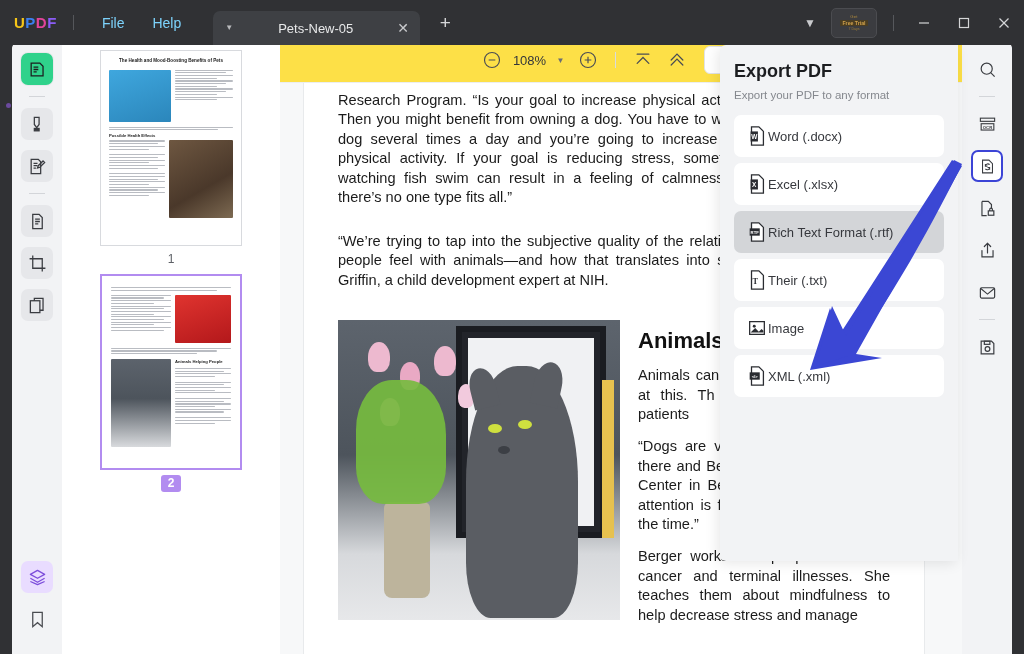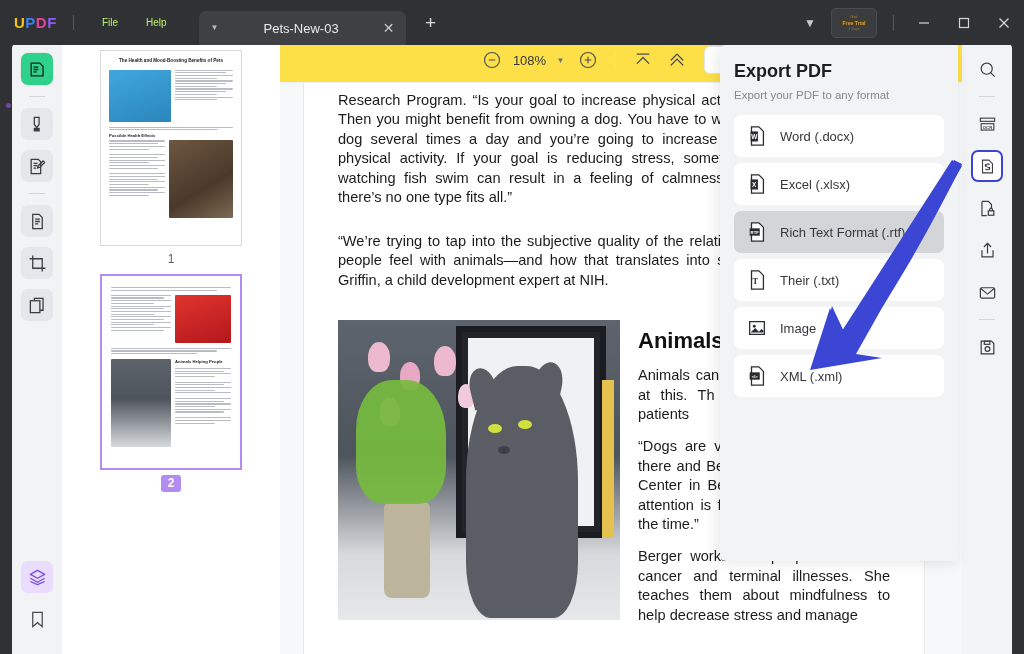--- a/index.html
+++ b/index.html
@@ -34,21 +34,21 @@
   .logo span { display: inline-block; }
   .logo .l-u { color: #f5c518; }
   .logo .l-p { color: #3b7ff0; }
   .logo .l-d { color: #e2449a; }
   .logo .l-f { color: #8b5cf6; }
   .tb-sep {
     width: 1px; height: 15px; background: #55575b;
     margin: 0 14px 0 16px;
   }
   .menu-item {
-    color: #bef264; font-size: 10px;
+    color: #7dd3fc; font-size: 14px;
     padding: 6px 14px; border-radius: 4px;
     cursor: default;
   }
 
   .tab {
     position: relative;
     margin-left: 18px;
     height: 34px; width: 207px;
     background: #3e4044;
     border-radius: 7px 7px 0 0;
@@ -317,21 +317,20 @@
   .ep-sub {
     font-size: 11.5px; color: #85888e; margin-bottom: 14px;
   }
   .ep-item {
     height: 42px;
     background: #ffffff;
     border-radius: 7px;
     display: flex; align-items: center;
     padding: 0 12px;
     margin-bottom: 6px;
-    gap: 12px;
   }
   .ep-item.sel { background: #d3d5d8; }
   .ep-label { font-size: 13px; color: #36383d; }
   .ep-ico { width: 22px; height: 22px; flex: 0 0 22px; }
 
   
   .arrow-svg {
     position: absolute; top: 120px; right: 36px;
     width: 190px; height: 230px;
     z-index: 35; pointer-events: none;
@@ -355,21 +354,21 @@
         <span class="l-p">P</span>
         <span class="l-d">D</span>
         <span class="l-f">F</span>
     </div>
     <div class="tb-sep"></div>
     <div class="menu-item">File</div>
     <div class="menu-item">Help</div>
 
     <div class="tab">
       <div class="tab-caret">▼</div>
-      <div class="tab-title">Pets-New-03</div>
+      <div class="tab-title">Pets-New-05</div>
       <div class="tab-close">✕</div>
     </div>
     <div class="tab-new">+</div>
 
     <div class="tb-right">
       <div class="tb-chevron">▼</div>
       <div class="pro-badge">
         <div class="pb-l1">Get</div>
         <div class="pb-l2">Free Trial</div>
         <div class="pb-l3">7 Days</div>

